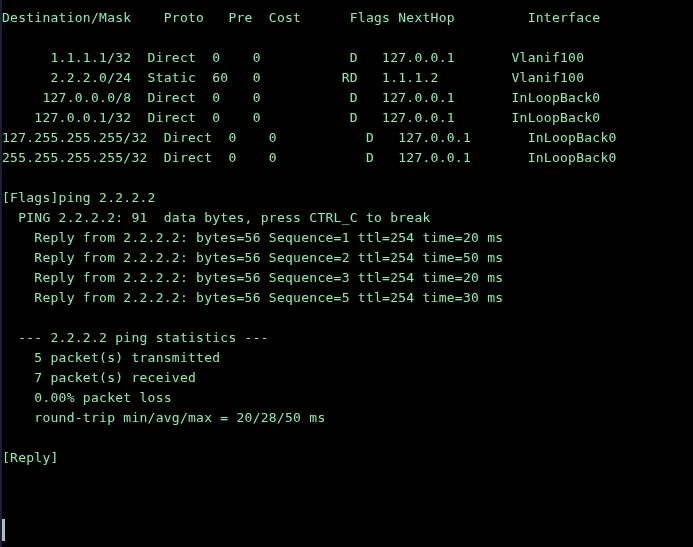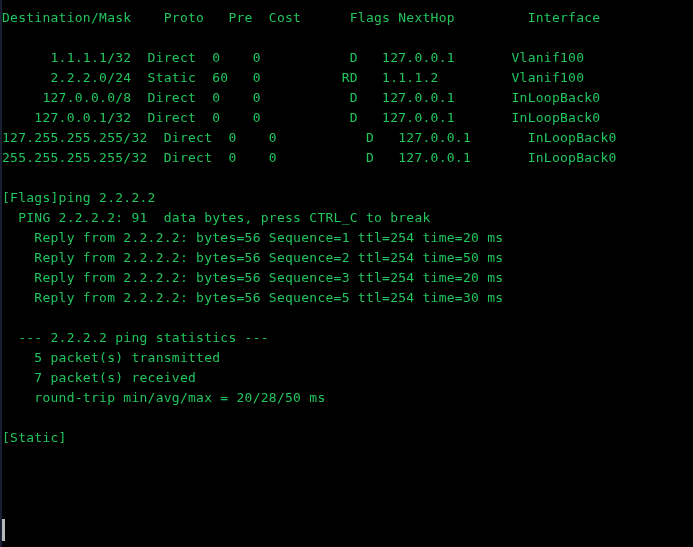--- a/index.html
+++ b/index.html
@@ -43,21 +43,21 @@
     box-sizing: border-box;
     z-index: 2;
   }
   .tline {
     display: block;
     height: 20px;
     line-height: 20px;
     white-space: pre;
     font-family: "DejaVu Sans Mono", "Liberation Mono", monospace;
     font-size: 13px;
-    color: #22c55e;
+    color: #86efac;
     padding-left: 2px;
     letter-spacing: 0.02em;
   }
   .tline.blank {
     color: transparent;
   }
   #cursor-bar {
     position: absolute;
     left: 2px;
     top: 519px;
@@ -94,24 +94,25 @@
     <span class="tline">    Reply from 2.2.2.2: bytes=56 Sequence=1 ttl=254 time=20 ms</span>
     <span class="tline">    Reply from 2.2.2.2: bytes=56 Sequence=2 ttl=254 time=50 ms</span>
     <span class="tline">    Reply from 2.2.2.2: bytes=56 Sequence=3 ttl=254 time=20 ms</span>
     <span class="tline">    Reply from 2.2.2.2: bytes=56 Sequence=5 ttl=254 time=30 ms</span>
 
     <span class="tline blank">&nbsp;</span>
 
     <span class="tline">  --- 2.2.2.2 ping statistics ---</span>
     <span class="tline">    5 packet(s) transmitted</span>
     <span class="tline">    7 packet(s) received</span>
+    <span class="tline">    0.00% packet loss</span>
     <span class="tline">    round-trip min/avg/max = 20/28/50 ms</span>
 
     <span class="tline blank">&nbsp;</span>
 
-    <span class="tline">[Static]</span>
+    <span class="tline">[Reply]</span>
     <span class="tline blank">&nbsp;</span>
 
   </div>
 
   <div id="cursor-bar"></div>
 
 </div>
 
 </body></html>

